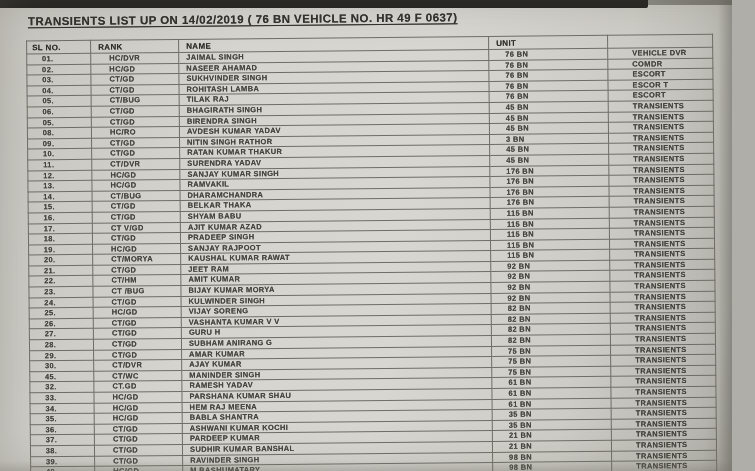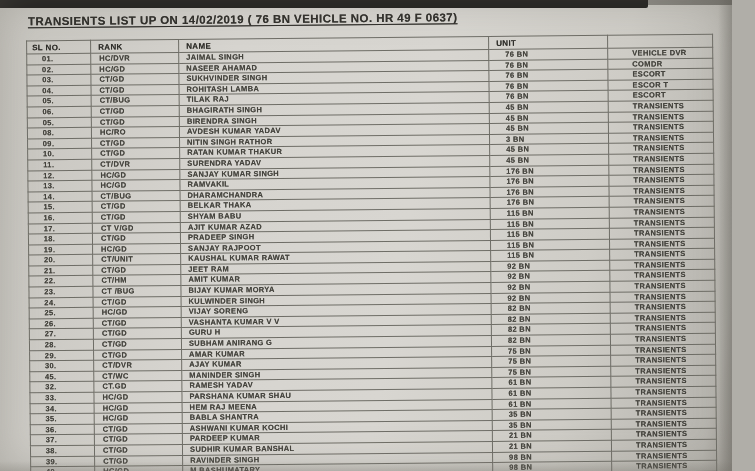--- a/index.html
+++ b/index.html
@@ -75,21 +75,21 @@
   thead th{
     height:13px;
     color:var(--ink-dark);
     text-align:left;
     padding-left:7px;
     font-size:8px;
   }
   thead th.c-sl{padding-left:5px;}
   tbody td{height:9.6px;line-height:9.6px;}
   td.c-sl{text-align:center;padding-right:22px;}
-  td.c-rank{padding-left:8px;}
+  td.c-rank{padding-left:18px;}
   td.c-name{padding-left:7px;}
   td.c-unit{padding-left:16px;}
   td.c-status{padding-left:24px;}
   
   .streak{
     position:absolute;pointer-events:none;
     background:linear-gradient(180deg,rgba(255,255,255,0.10),rgba(120,118,110,0.10));
   }
   .streak.right-edge{right:0;top:0;width:14px;height:471px;
     background:linear-gradient(90deg,rgba(0,0,0,0),rgba(88,86,80,0.40));}
@@ -252,21 +252,21 @@
           </tr>
           <tr>
             <td class="c-sl">19.</td>
             <td class="c-rank">HC/GD</td>
             <td class="c-name">SANJAY RAJPOOT</td>
             <td class="c-unit">115 BN</td>
             <td class="c-status">TRANSIENTS</td>
           </tr>
           <tr>
             <td class="c-sl">20.</td>
-            <td class="c-rank">CT/UNIT</td>
+            <td class="c-rank">CT/MORYA</td>
             <td class="c-name">KAUSHAL KUMAR RAWAT</td>
             <td class="c-unit">115 BN</td>
             <td class="c-status">TRANSIENTS</td>
           </tr>
           <tr>
             <td class="c-sl">21.</td>
             <td class="c-rank">CT/GD</td>
             <td class="c-name">JEET RAM</td>
             <td class="c-unit">92 BN</td>
             <td class="c-status">TRANSIENTS</td>

